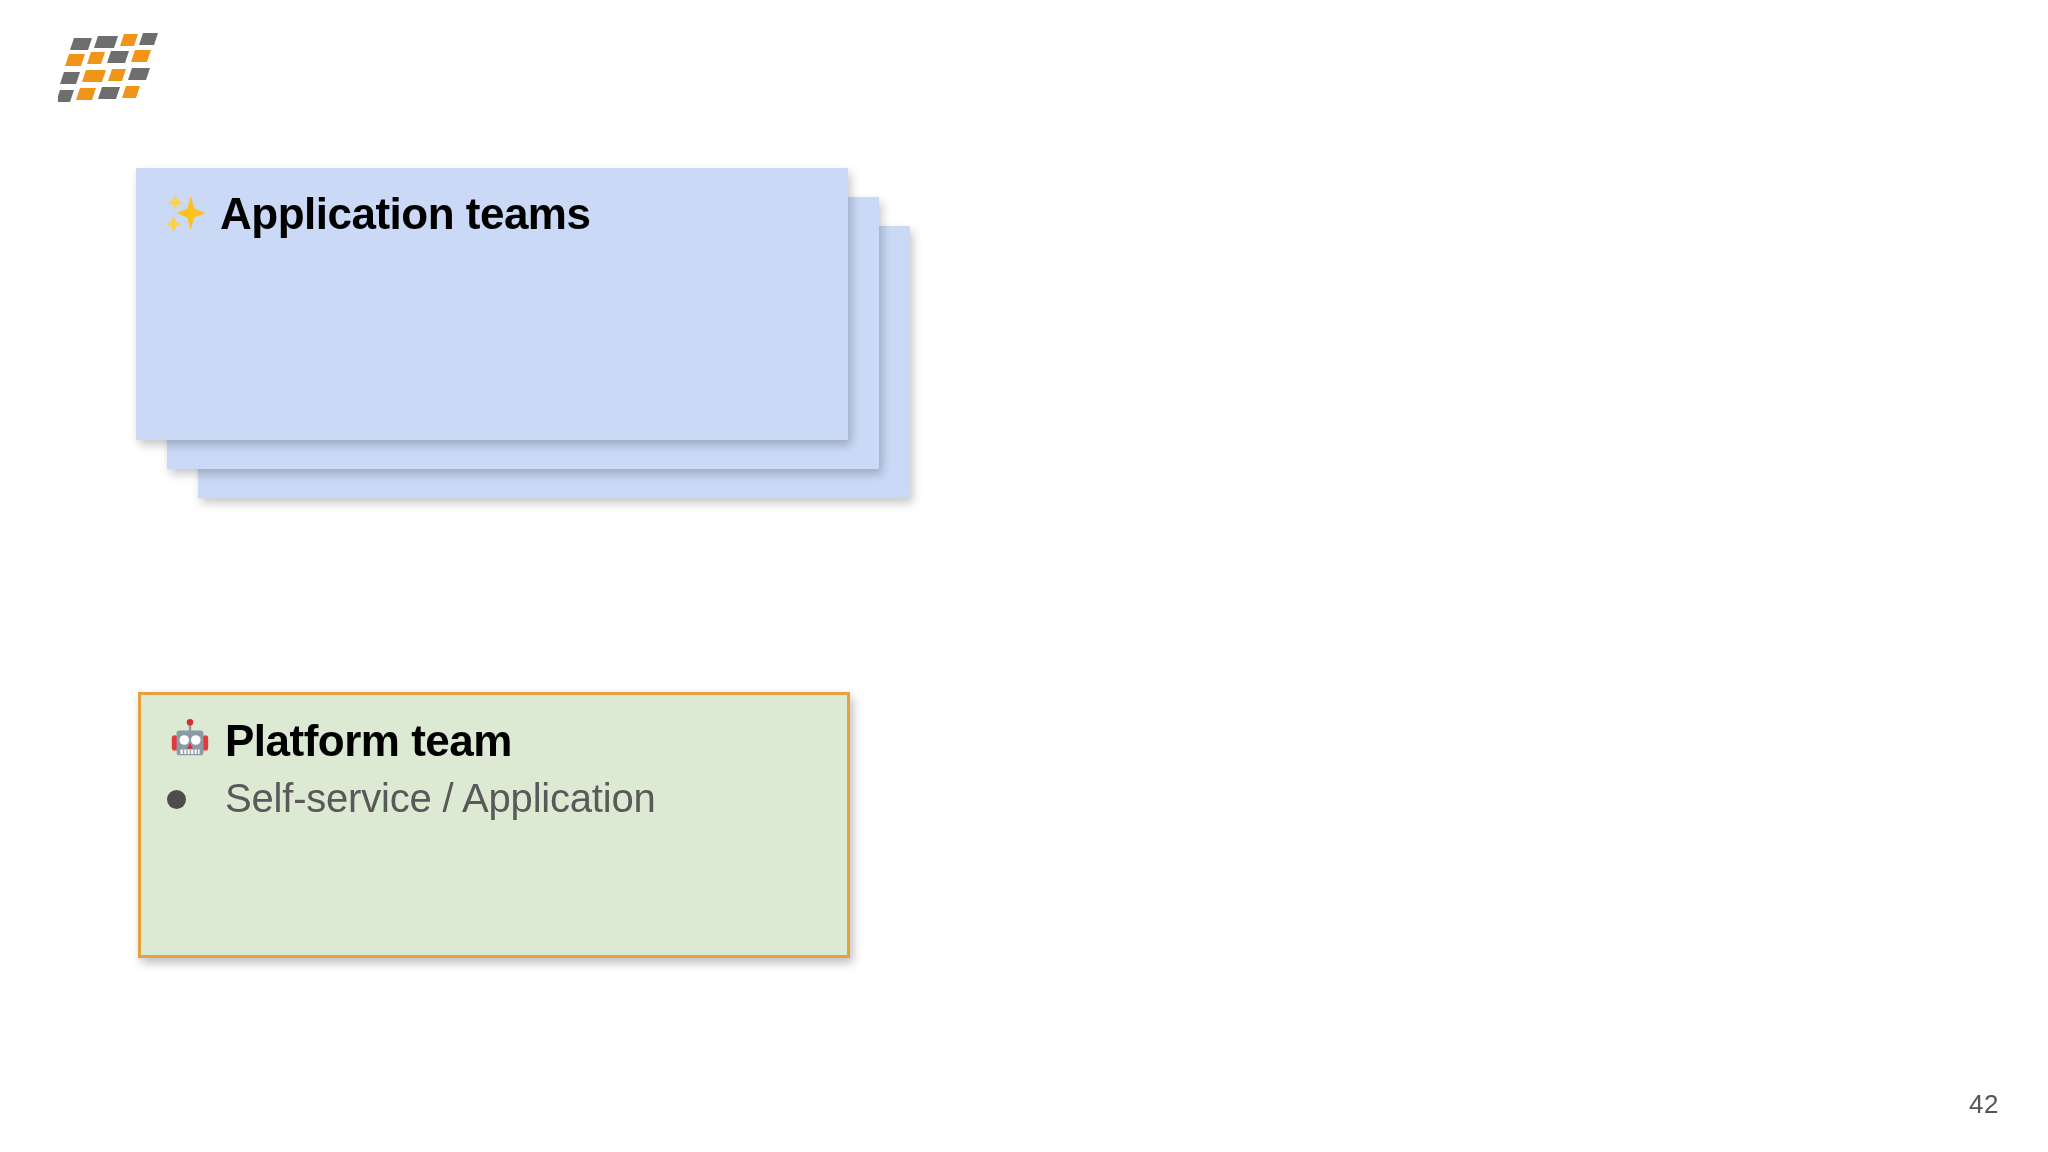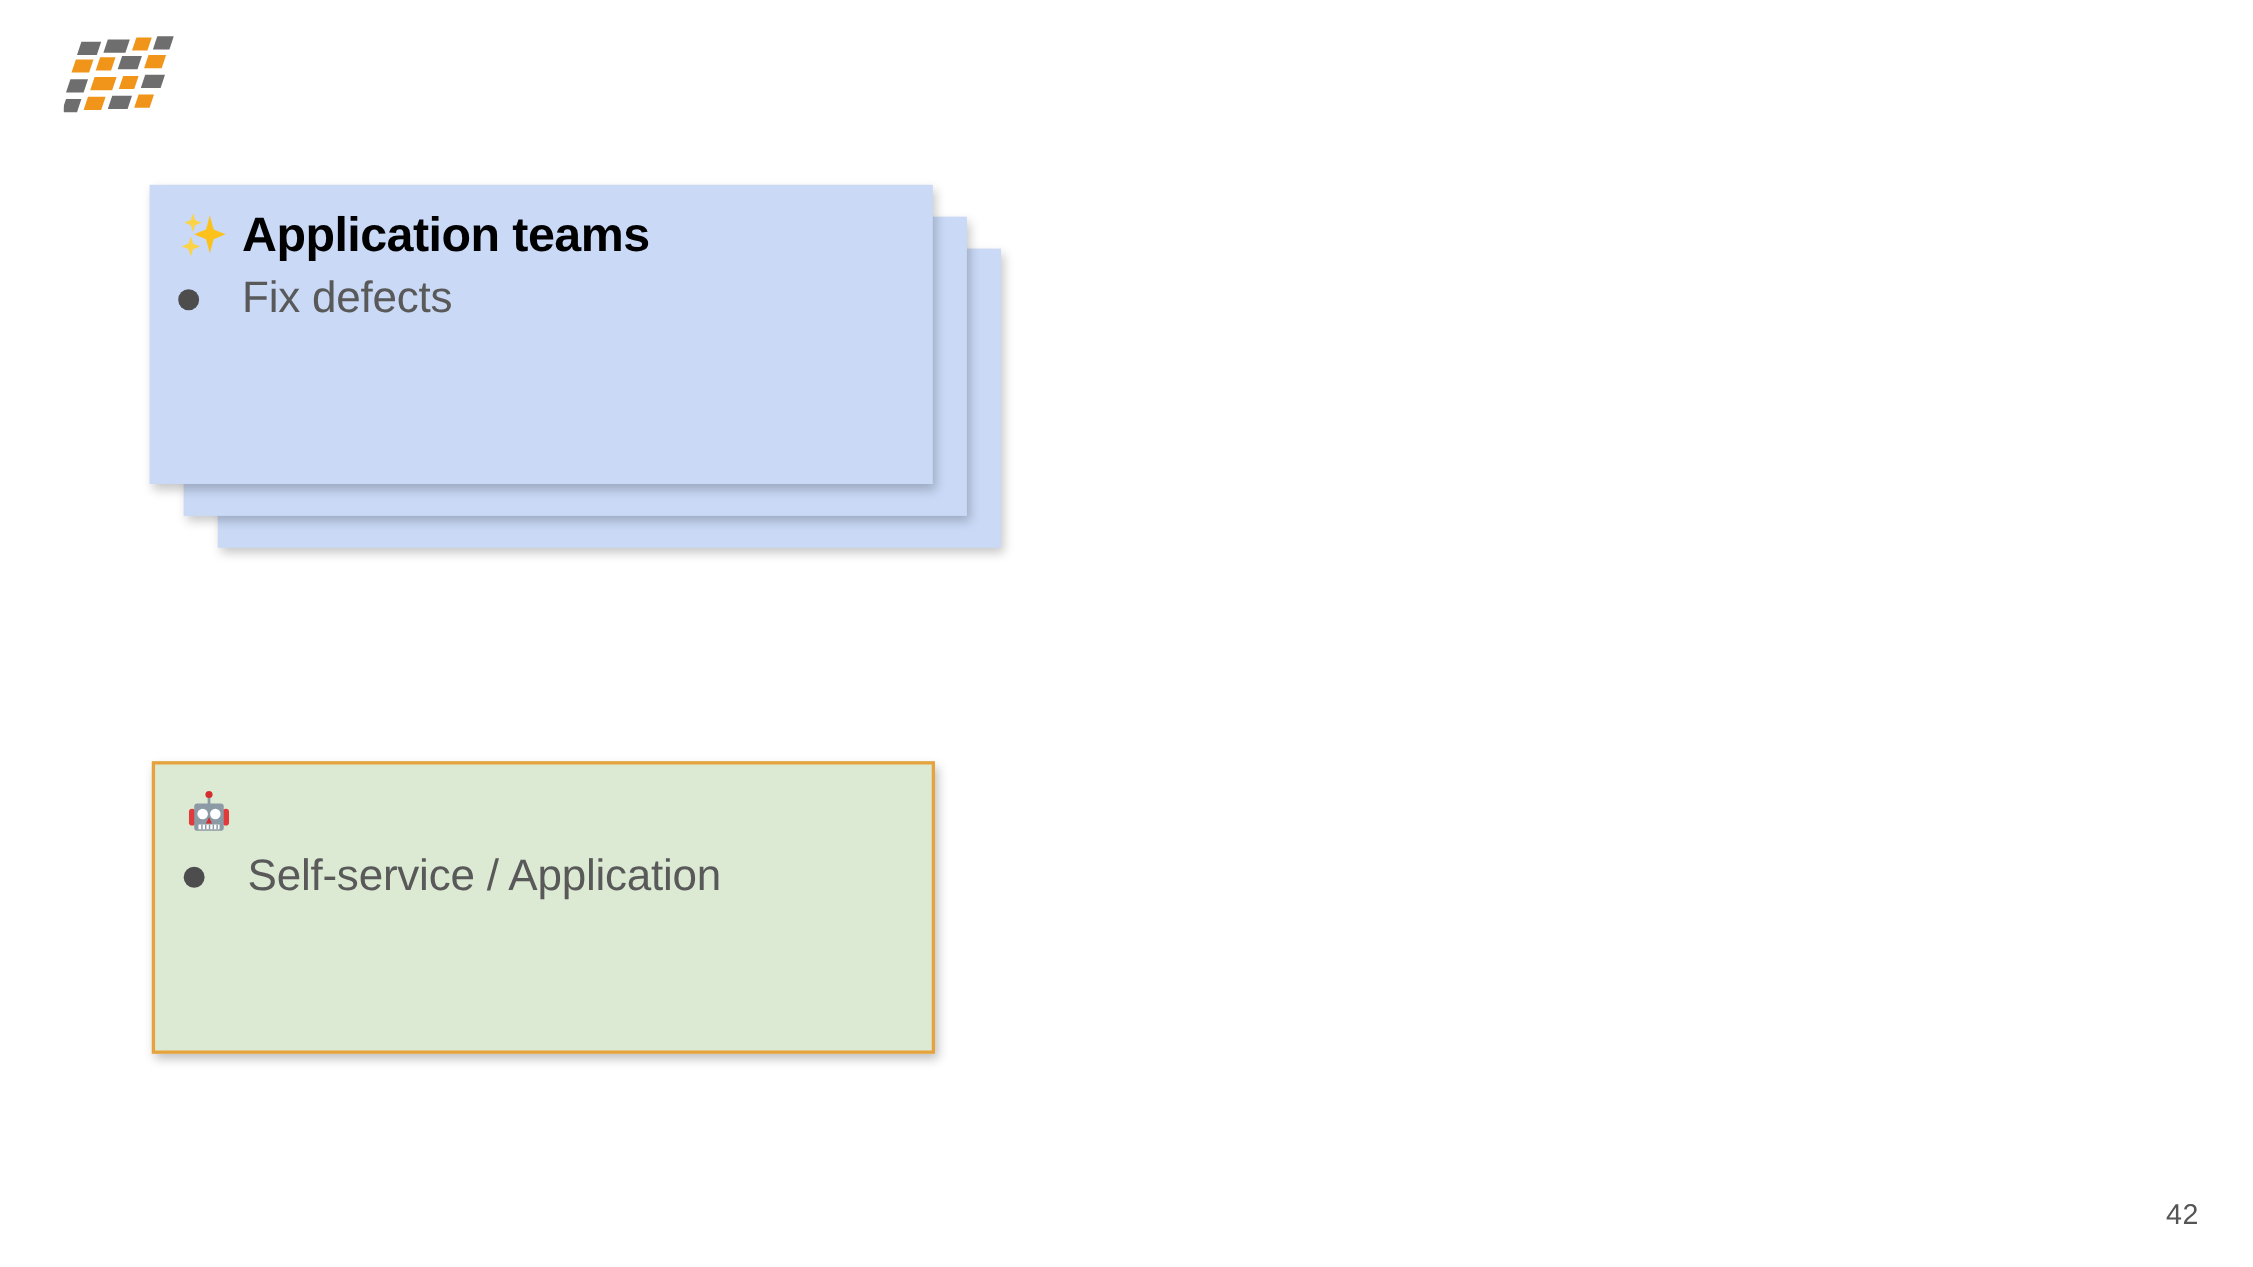--- a/index.html
+++ b/index.html
@@ -183,24 +183,20 @@
           <span class="title-emoji">
             <svg viewBox="0 0 48 48" xmlns="http://www.w3.org/2000/svg">
               <path d="M30 6 L33.6 19.4 L45 24 L33.6 28.6 L30 42 L26.4 28.6 L15 24 L26.4 19.4 Z" fill="#fcc21b"></path>
               <path d="M14 4 L16 10.5 L22 13 L16 15.5 L14 22 L12 15.5 L6 13 L12 10.5 Z" fill="#fcd345"></path>
               <path d="M12 26 L14.2 33 L21 35.5 L14.2 38 L12 45 L9.8 38 L3 35.5 L9.8 33 Z" fill="#fcd345"></path>
             </svg>
           </span>
           <span class="card-title-text">Application teams</span>
         </div>
         <ul class="bullet-list">
-          <li class="bullet-item">
-            <span class="bullet-dot"></span>
-            <span class="bullet-text">Fix defects</span>
-          </li>
         </ul>
       </div>
     </div>
   </div>
 
   <div class="single-card">
     <div class="card-body">
       <div class="card-title">
         <span class="title-emoji">
           <svg viewBox="0 0 48 48" xmlns="http://www.w3.org/2000/svg">
@@ -213,20 +209,21 @@
             <circle cx="30" cy="24" r="5" fill="#ffffff"></circle>
             <path d="M24 27 L27 33 L21 33 Z" fill="#d32f2f"></path>
             <rect x="14" y="34" width="20" height="4.5" fill="#ffffff"></rect>
             <rect x="16.6" y="34" width="1.4" height="4.5" fill="#8c9aa5"></rect>
             <rect x="20.2" y="34" width="1.4" height="4.5" fill="#8c9aa5"></rect>
             <rect x="23.8" y="34" width="1.4" height="4.5" fill="#8c9aa5"></rect>
             <rect x="27.4" y="34" width="1.4" height="4.5" fill="#8c9aa5"></rect>
             <rect x="31" y="34" width="1.4" height="4.5" fill="#8c9aa5"></rect>
           </svg>
         </span>
+        <span class="card-title-text">Platform team</span>
       </div>
       <ul class="bullet-list">
         <li class="bullet-item">
           <span class="bullet-dot"></span>
           <span class="bullet-text">Self-service / Application</span>
         </li>
       </ul>
     </div>
   </div>
 

